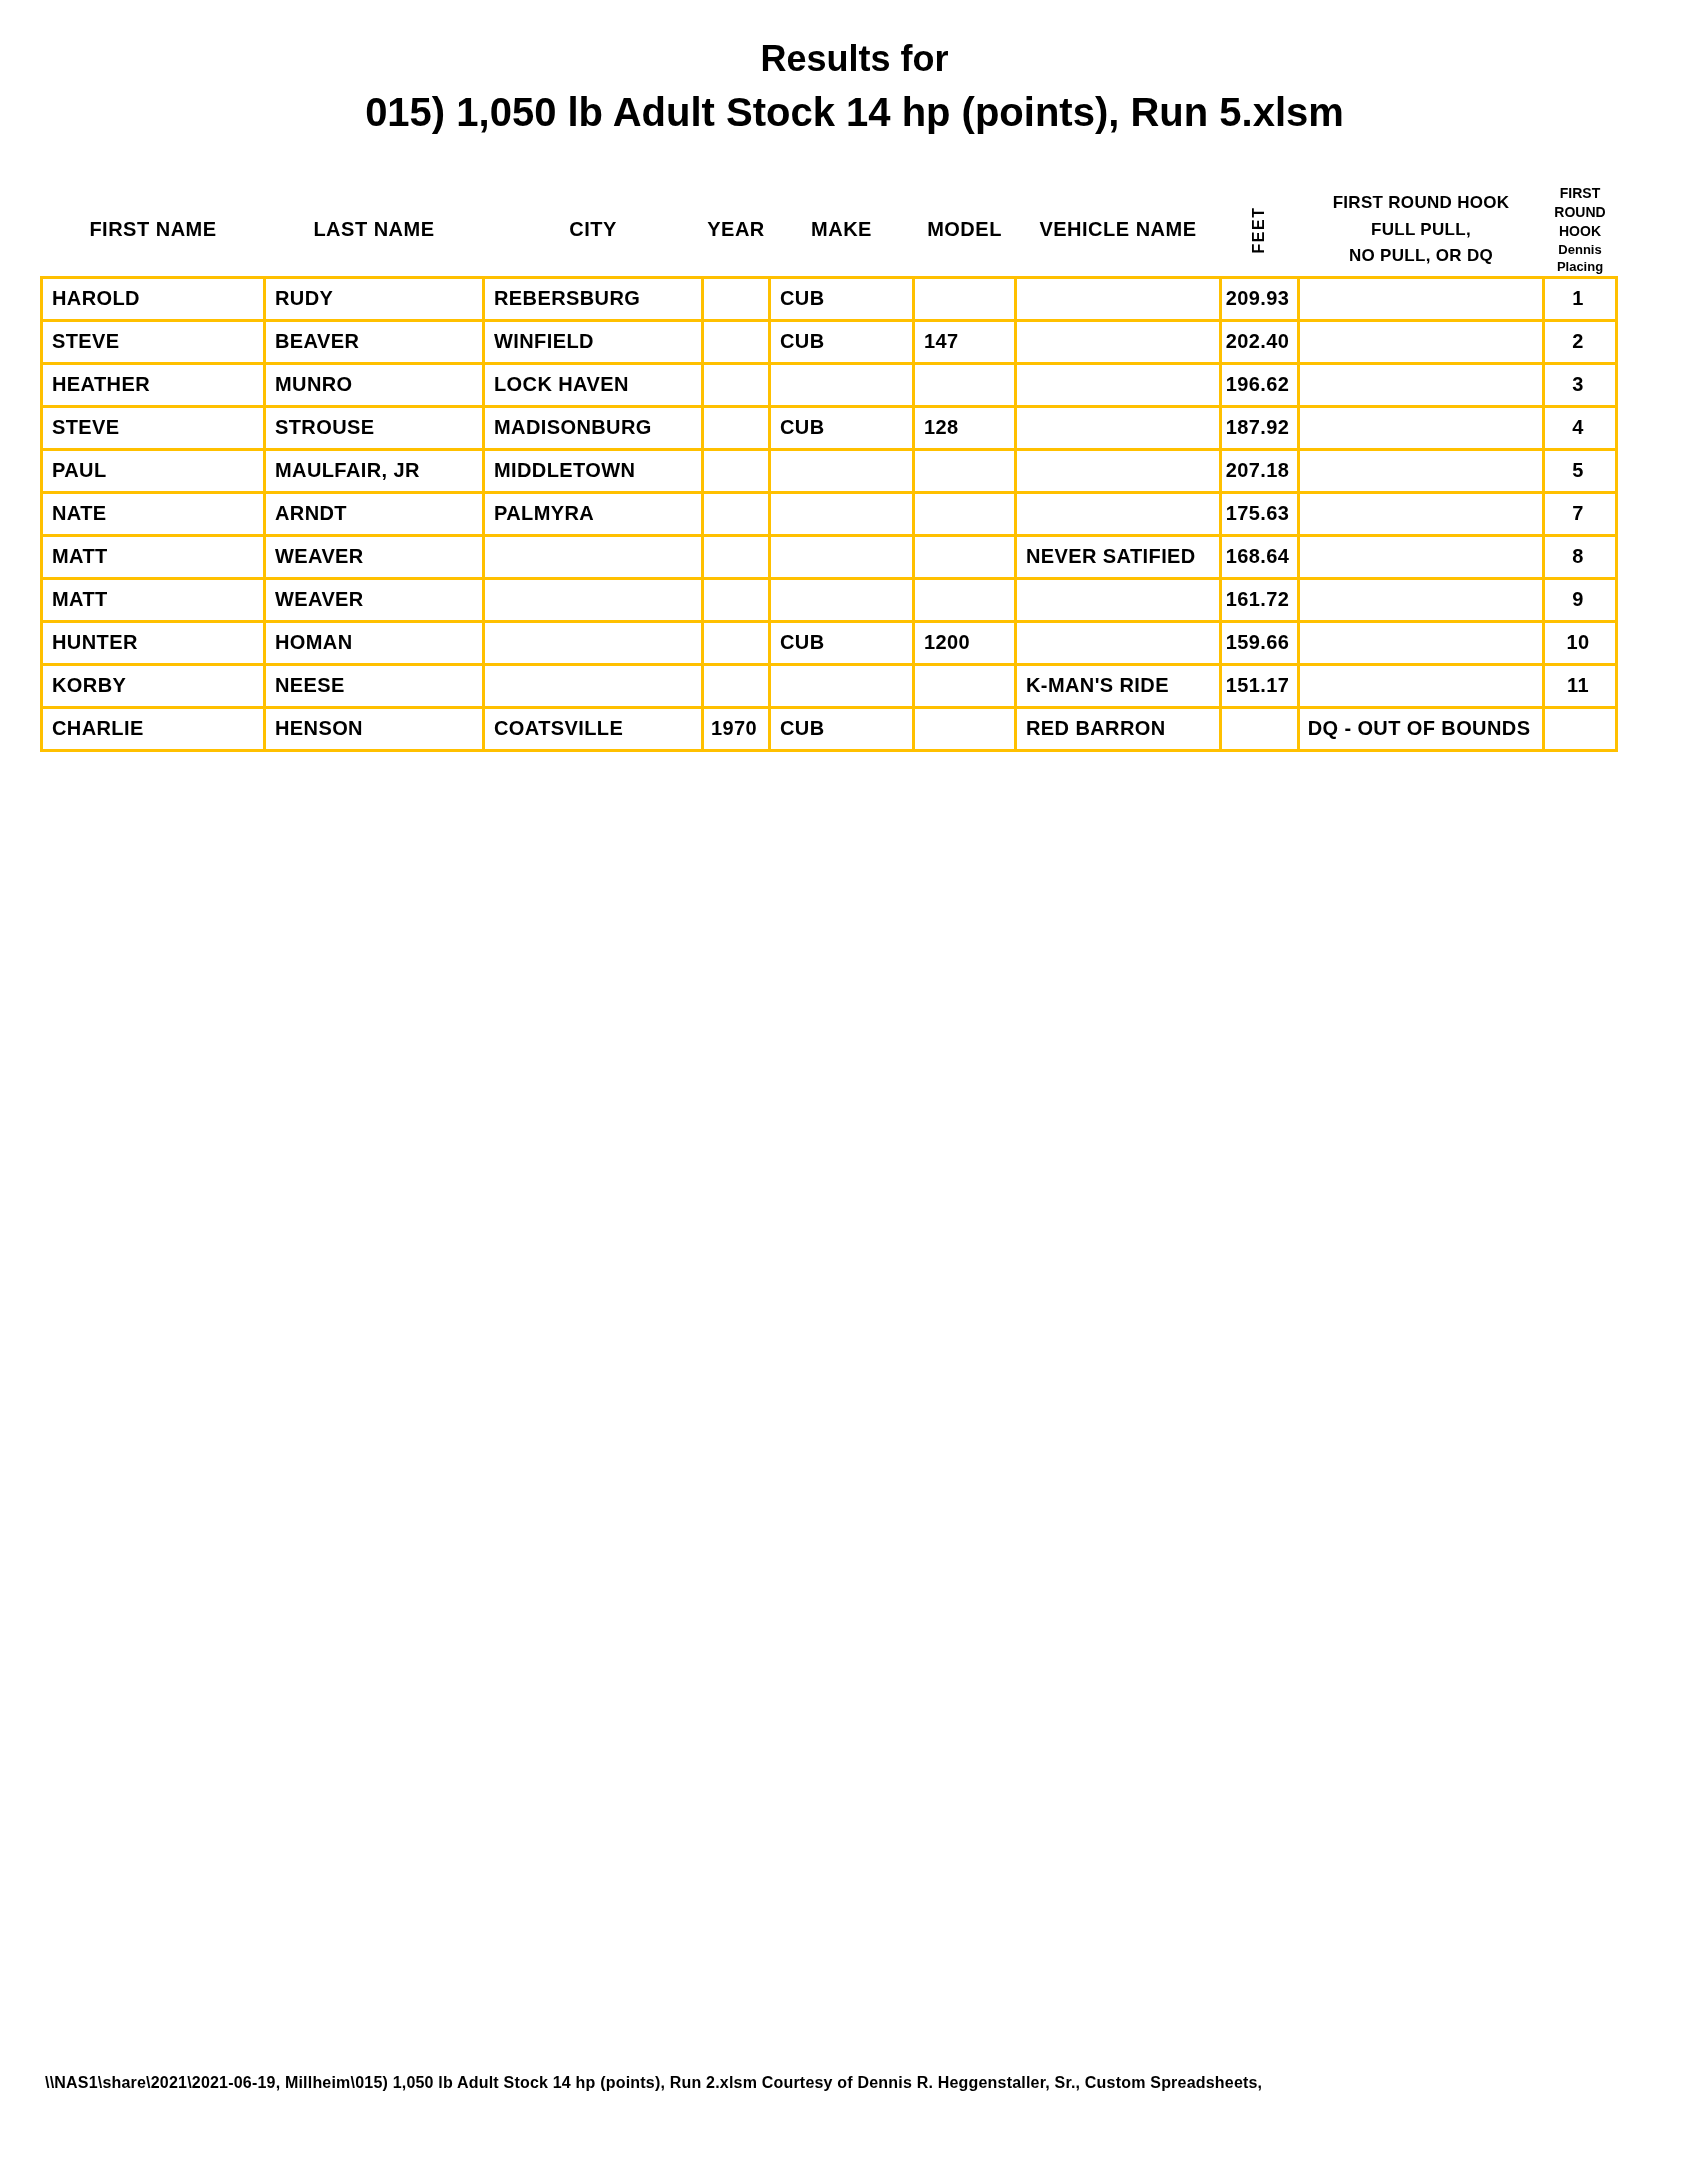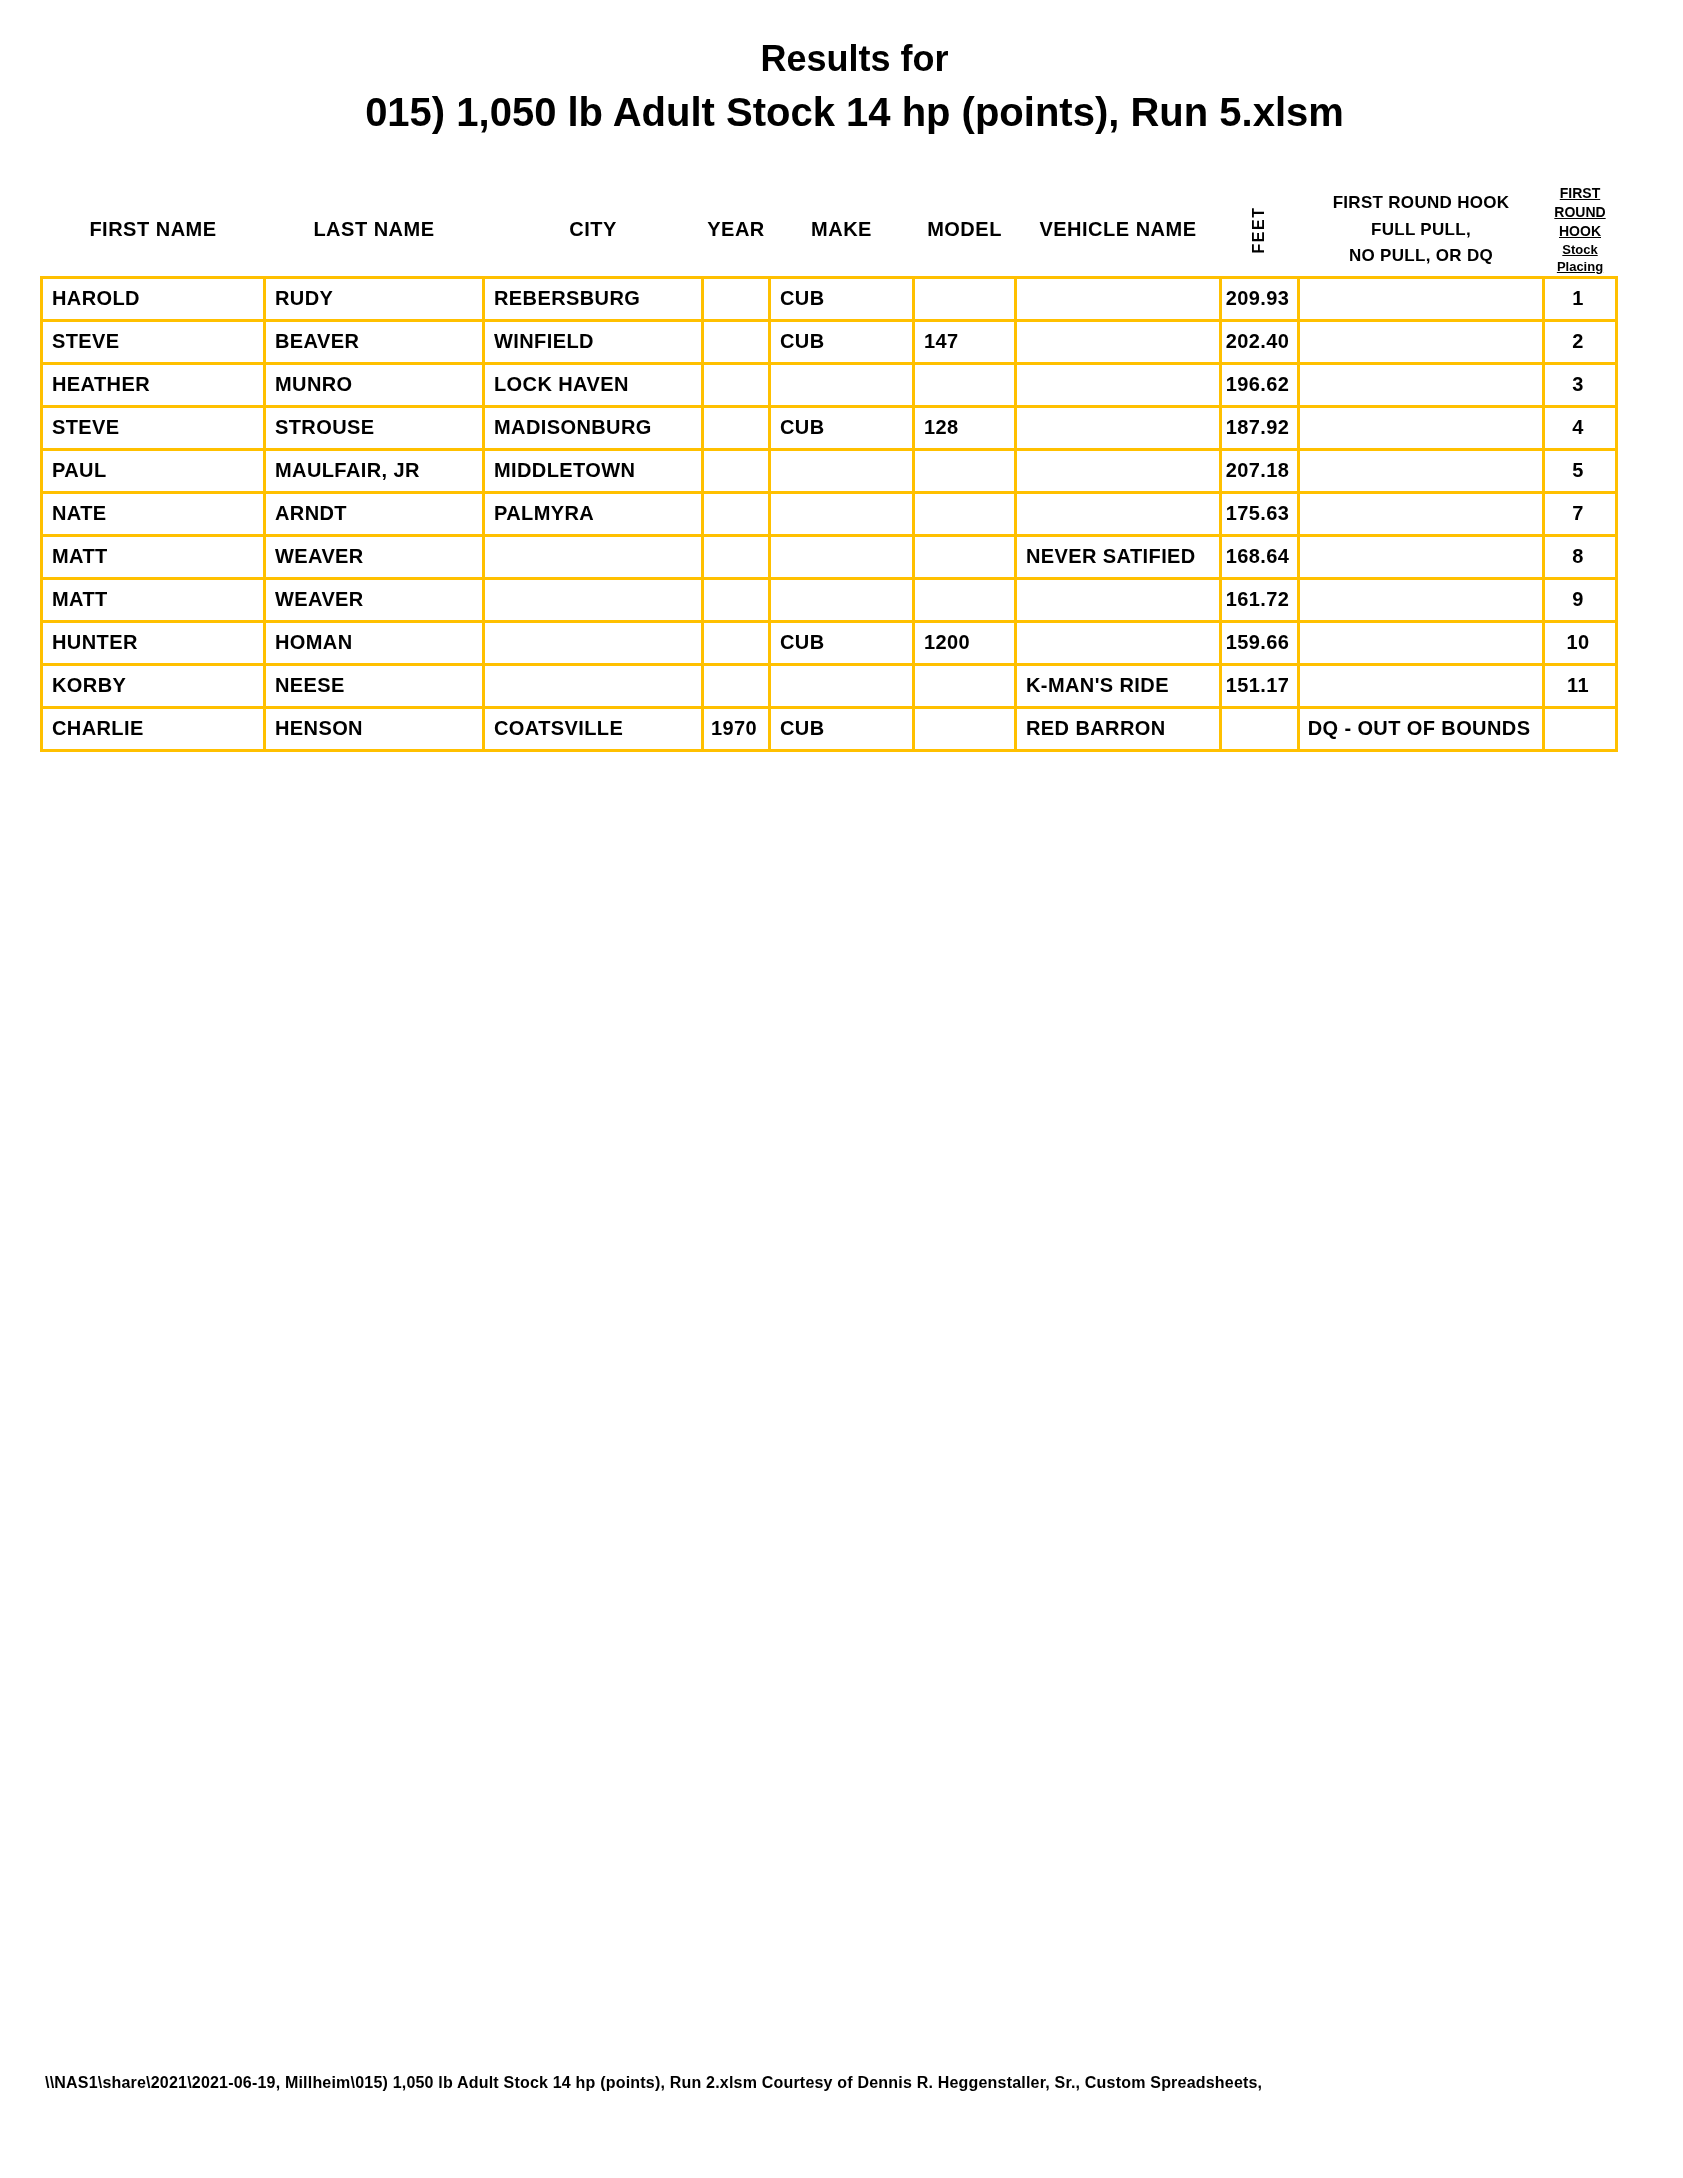--- a/index.html
+++ b/index.html
@@ -9,21 +9,21 @@
     color:#000;overflow:hidden;
   }
   .title-block{position:absolute;top:38px;left:13px;width:1683px;text-align:center;font-weight:bold;}
   .title-line1{font-size:36px;line-height:1.15;}
   .title-line2{font-size:40px;line-height:1.2;margin-top:9px;}
 
   table.results{border-collapse:collapse;table-layout:fixed;position:absolute;left:40px;top:184px;width:1574px;}
   thead th{border:none;font-weight:bold;text-align:center;vertical-align:middle;height:83px;padding:0;}
   .h-std{font-size:20px;letter-spacing:0.5px;}
   .h-hook{font-size:17px;line-height:1.55;letter-spacing:0.3px;}
-  .h-final{font-size:14px;line-height:1.35;text-decoration:underline;}
+  .h-final{font-size:14px;line-height:1.35;}
   .h-final .final-sub{font-size:13px;}
   .feet-rot{display:inline-block;transform:rotate(-90deg);font-size:16px;letter-spacing:1.5px;font-weight:bold;}
 
   tbody td{
     border:3px solid var(--grid,#FFC000);
     height:40px;font-size:20px;font-weight:bold;
     padding:0 4px 0 9px;vertical-align:middle;letter-spacing:0.4px;
     overflow:hidden;white-space:nowrap;
   }
   td.al-c{text-align:center;padding-left:0;}
@@ -63,21 +63,21 @@
       <th class="h-std">VEHICLE NAME</th>
       <th><span class="feet-rot">FEET</span></th>
       <th class="h-hook">
         <div>FIRST ROUND HOOK</div>
         <div>FULL PULL,</div>
         <div>NO PULL, OR DQ</div>
       </th>
       <th class="h-final">
         <div>FIRST ROUND</div>
         <div>HOOK</div>
-        <div class="final-sub">Stock Placing</div>
+        <div class="final-sub">Dennis Placing</div>
       </th>
     </tr>
   </thead>
   <tbody>
       <tr>
     <td>HAROLD</td>
     <td>RUDY</td>
     <td>REBERSBURG</td>
     <td class="al-c"></td>
     <td>CUB</td>

